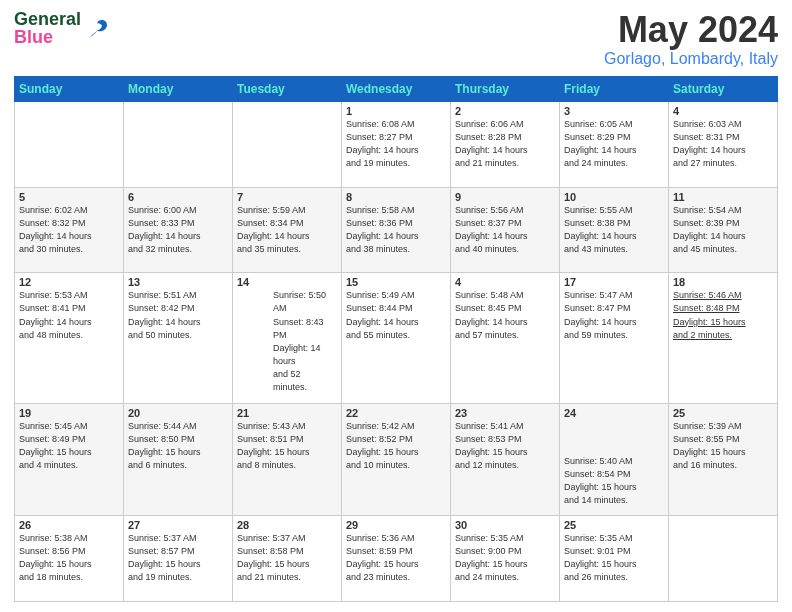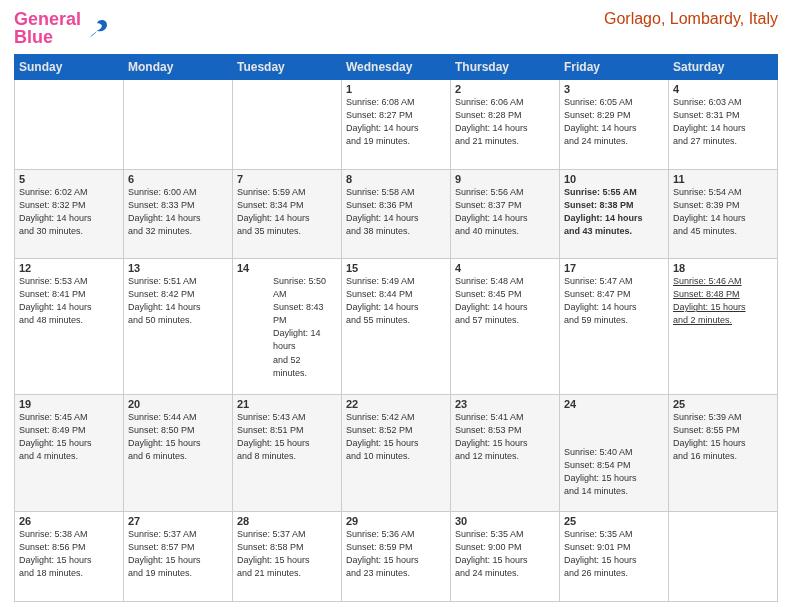--- a/index.html
+++ b/index.html
@@ -28,52 +28,52 @@
       align-items: center;
       gap: 2px;
     }
     .logo-text {
       font-size: 18px;
       font-weight: bold;
       color: #333;
       line-height: 1;
     }
     .logo-text span {
-      color: #ec4899;
+      color: #14532d;
     }
     .logo-bird {
       width: 28px;
       height: 28px;
     }
     .title-block {
       text-align: right;
     }
     .month-title {
       font-size: 36px;
       font-weight: bold;
       color: #333;
       line-height: 1.1;
     }
     .location-title {
       font-size: 16px;
-      color: #c2410c;
+      color: #3b82f6;
     }
     .calendar {
       flex: 1;
       display: flex;
       flex-direction: column;
     }
     table {
       width: 100%;
       border-collapse: collapse;
       flex: 1;
     }
     thead tr th {
       background: #1565c0;
-      color: #e5e5e5;
+      color: #5eead4;
       font-size: 12px;
       font-weight: bold;
       padding: 5px 4px;
       text-align: left;
       border: 1px solid #1565c0;
     }
     tbody tr td {
       border: 1px solid #ccc;
       vertical-align: top;
       padding: 3px 4px;
@@ -109,20 +109,21 @@
       <div class="logo-text">
         <span>General</span><br>
         <span style="color:#ec4899;">Blue</span>
       </div>
       <svg class="logo-bird" viewBox="0 0 40 40">
         <path d="M22 10 C28 6, 36 10, 34 18 C32 24, 26 26, 20 24 C26 22, 30 16, 24 14 C20 12, 18 16, 22 10Z" fill="#1565c0"></path>
         <path d="M20 24 C16 28, 12 30, 10 34 C14 30, 18 28, 20 24Z" fill="#1565c0"></path>
       </svg>
     </div>
     <div class="title-block">
+      <div class="month-title">May 2024</div>
       <div class="location-title">Gorlago, Lombardy, Italy</div>
     </div>
   </div>
 
   <div class="calendar">
     <table>
       <thead>
         <tr>
         <th>Sunday</th>
             <th>Monday</th>
@@ -198,21 +199,21 @@
             </td>
             <td>
               <span class="day-num">9</span>
               <div class="day-info" style="white-space: pre-line;">Sunrise: 5:56 AM
 Sunset: 8:37 PM
 Daylight: 14 hours
 and 40 minutes.</div>
             </td>
             <td>
               <span class="day-num">10</span>
-              <div class="day-info" style="white-space: pre-line; font-weight: bold;">Sunrise: 5:55 AM
+              <div class="day-info" style="white-space: pre-line;">Sunrise: 5:55 AM
 Sunset: 8:38 PM
 Daylight: 14 hours
 and 43 minutes.</div>
             </td>
             <td>
               <span class="day-num">11</span>
               <div class="day-info" style="white-space: pre-line;">Sunrise: 5:54 AM
 Sunset: 8:39 PM
 Daylight: 14 hours
 and 45 minutes.</div>

